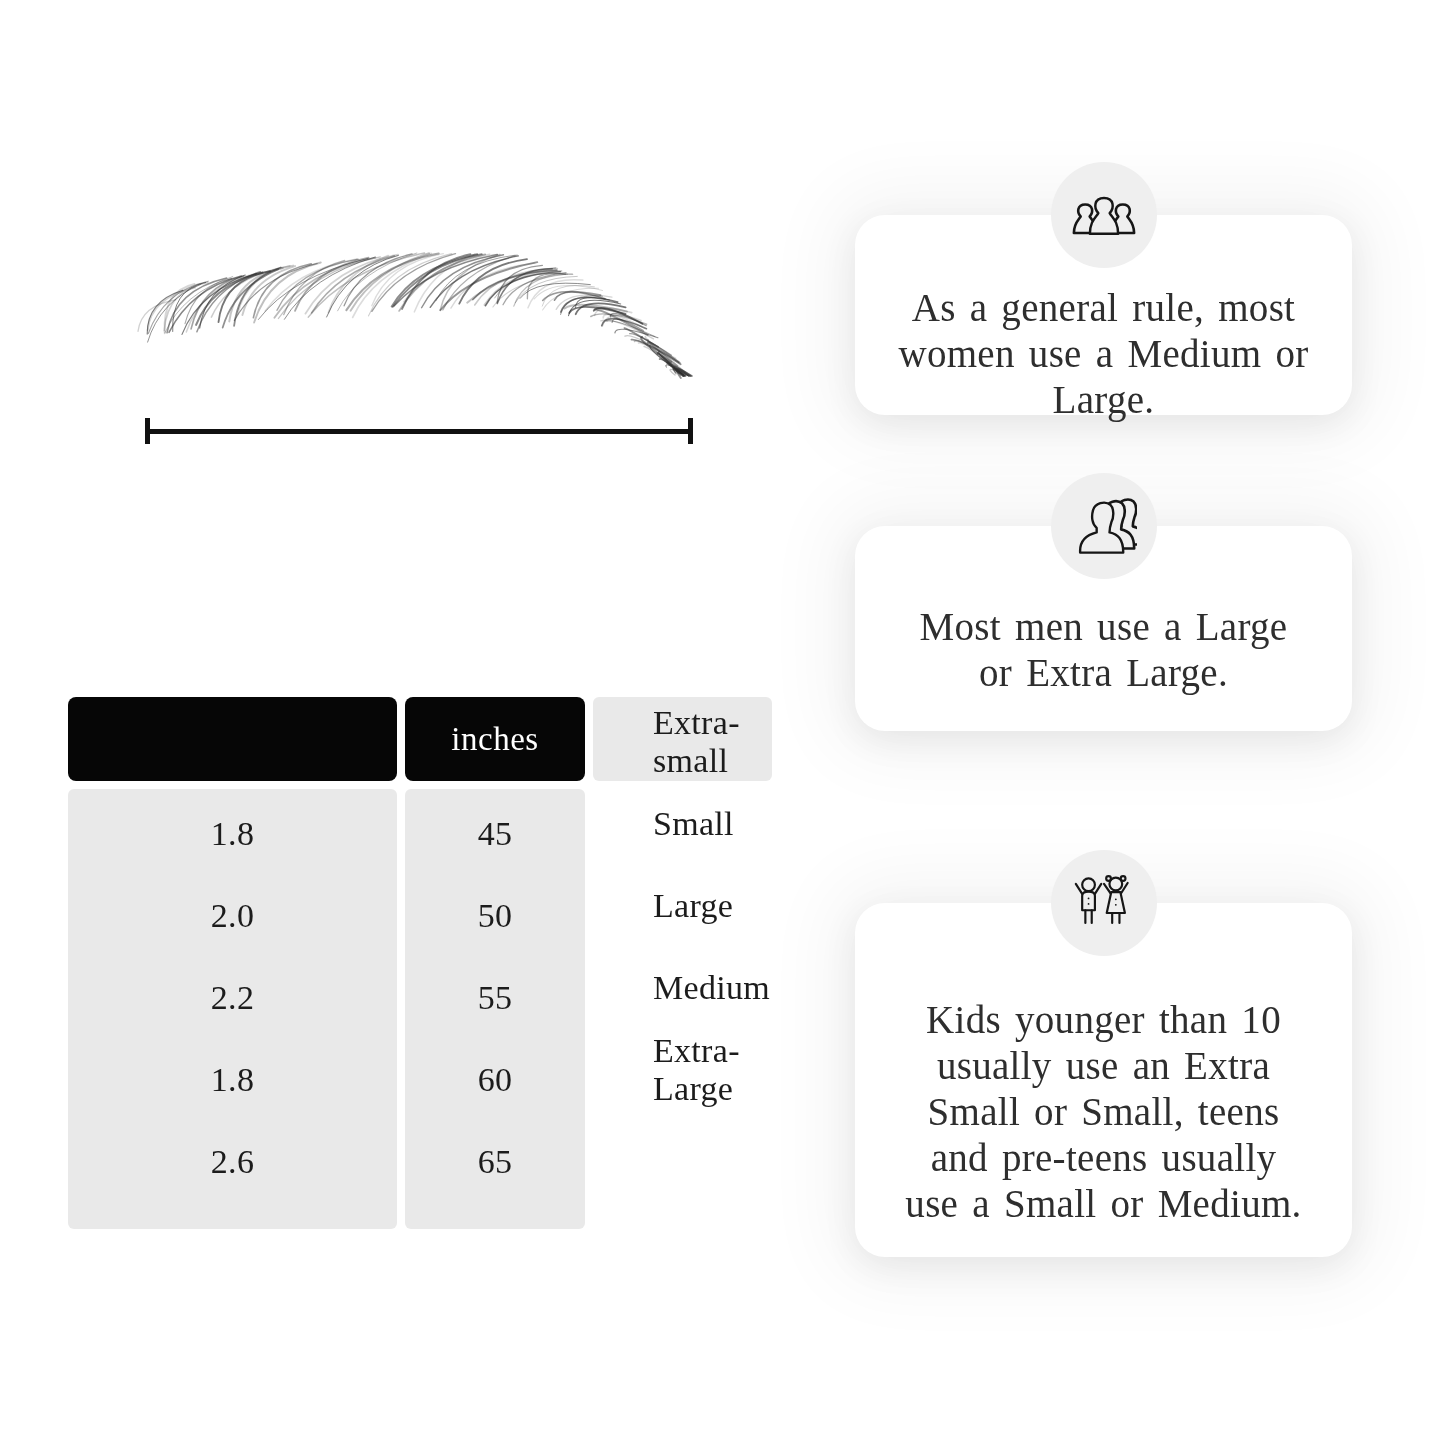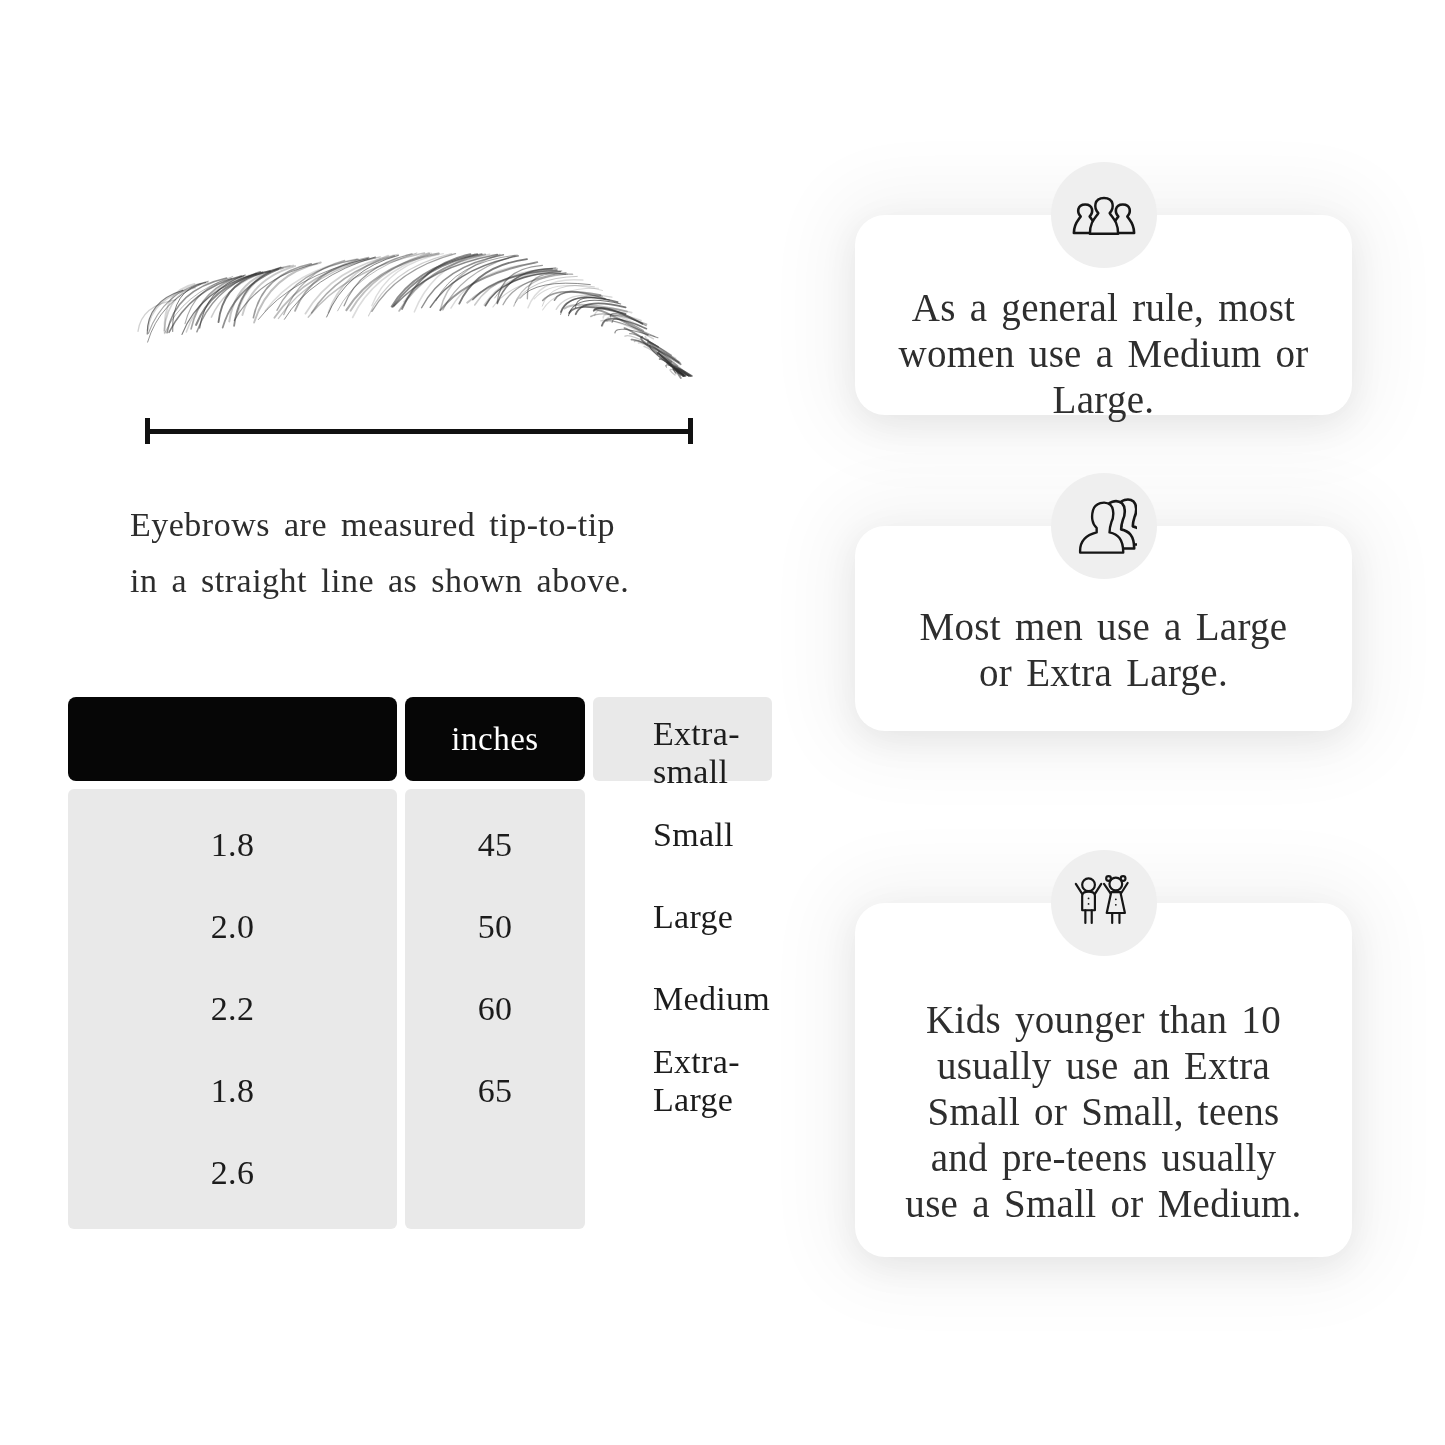--- a/index.html
+++ b/index.html
@@ -24,21 +24,21 @@
   .size-table{
     position:absolute;left:68px;top:697px;width:848px;
     display:grid;grid-template-columns:329px 180px 179px;column-gap:8px;grid-template-rows:84px 440px;row-gap:8px;
   }
   .th{
     background:#060606;border-radius:8px;color:#ffffff;
     display:flex;align-items:center;justify-content:center;
     font-size:33px;letter-spacing:.5px;
   }
   .tcol{
-    background:#e9e9e9;border-radius:6px;padding-top:15px;box-sizing:border-box;
+    background:#e9e9e9;border-radius:6px;padding-top:4px;box-sizing:border-box;
   }
   .trow{height:82px;display:flex;align-items:center;font-size:34px;color:#1c1c1c;letter-spacing:.3px;}
   .tcol.names .trow{padding-left:60px;}
   .tcol.nums .trow{justify-content:center;}
 
   
   .card{
     position:absolute;left:855px;width:497px;background:#ffffff;border-radius:30px;
     box-shadow:0 10px 35px rgba(0,0,0,.07), 0 0 70px 28px rgba(0,0,0,.045);
   }
@@ -197,24 +197,20 @@
         <path d="M561.3,135.0 Q545.4,124.2 571.7,138.0" stroke="rgba(45,45,45,0.47)" stroke-width="1.96" fill="none" stroke-linecap="round"></path>
       </g>
   </svg>
 
   <div class="measure-line">
     <div class="cap left"></div>
     <div class="bar"></div>
     <div class="cap right"></div>
   </div>
 
-  <div class="caption">
-    <div>Eyebrows are measured tip-to-tip</div>
-    <div>in a straight line as shown above.</div>
-  </div>
 
   <div class="size-table">
     <div class="th"></div>
     <div class="th">inches</div>
 
     <div class="tcol names">
       <div class="trow">Extra-small</div>
       <div class="trow">Small</div>
       <div class="trow">Large</div>
       <div class="trow">Medium</div>
@@ -223,20 +219,21 @@
     <div class="tcol nums">
       <div class="trow">1.8</div>
       <div class="trow">2.0</div>
       <div class="trow">2.2</div>
       <div class="trow">1.8</div>
       <div class="trow">2.6</div>
     </div>
     <div class="tcol nums">
       <div class="trow">45</div>
       <div class="trow">50</div>
+      <div class="trow">55</div>
       <div class="trow">60</div>
       <div class="trow">65</div>
     </div>
   </div>
 
   <div class="card c1">
     <div class="icon-circle">
       <svg width="64" height="46" viewBox="-34 -20 68 48" xmlns="http://www.w3.org/2000/svg">
         <g stroke="#161616" stroke-width="2.6" fill="#efefef" stroke-linejoin="round" stroke-linecap="round">
           <path vector-effect="non-scaling-stroke" transform="translate(-20,4) scale(0.8)" d="M -15,24 C -15,11 -9,7 -6,2 C -11,-3 -11,-14 0,-14 C 11,-14 11,-3 6,2 C 9,7 15,11 15,24 Z"></path>

